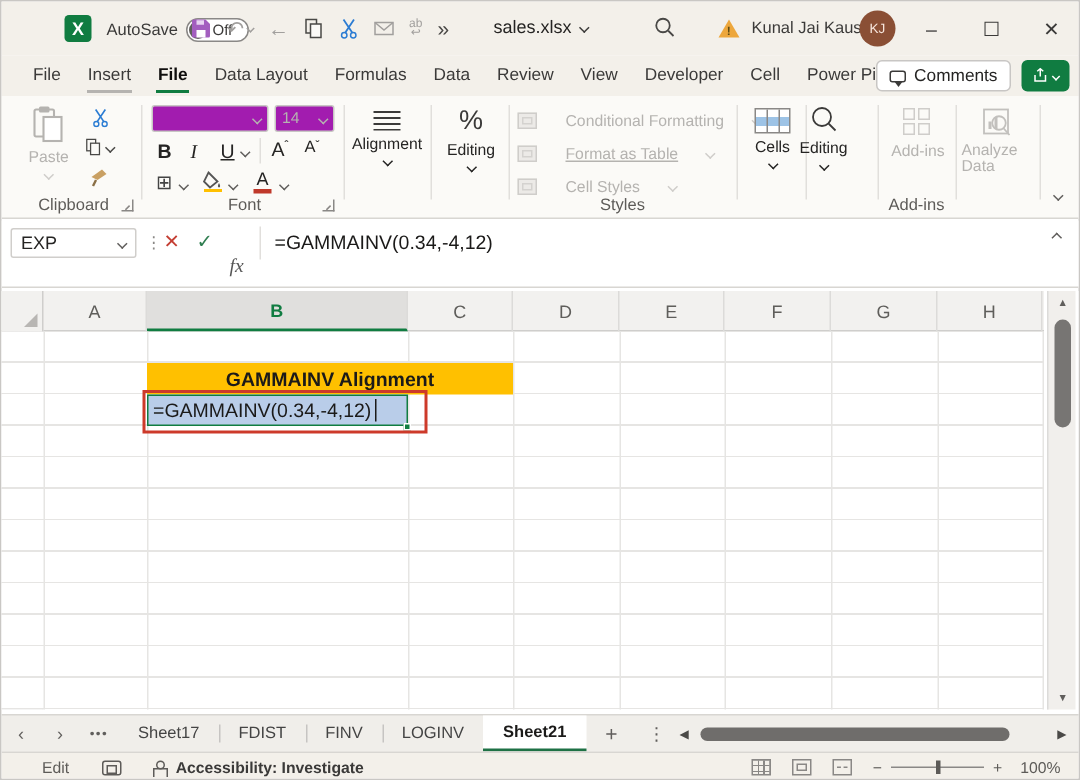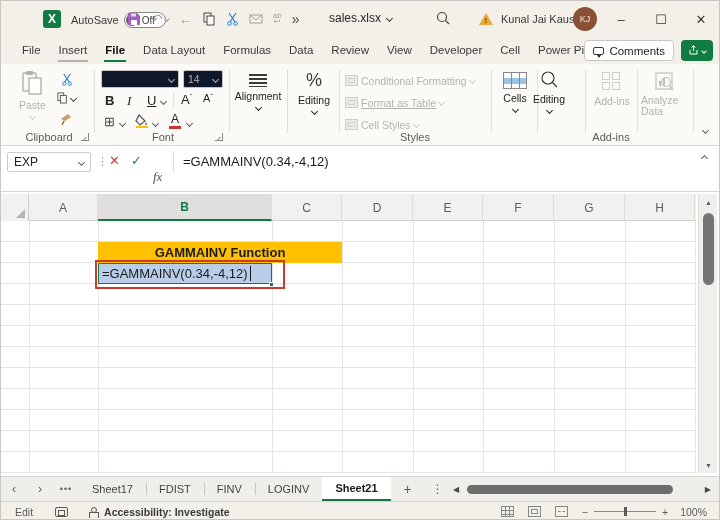--- a/index.html
+++ b/index.html
@@ -44,22 +44,22 @@
 
   
   .ribbon { position:absolute; left:0; top:63px; width:720px; height:82px; background:#fbfaf7; border-bottom:1px solid #d8d6d2; }
   .grp-label { position:absolute; bottom:3px; font-size:11px; color:#5d5b58; width:100%; text-align:center; }
   .launcher { position:absolute; bottom:4px; width:8px; height:8px; border-bottom:1px solid #8a8886; border-right:1px solid #8a8886; }
   .launcher::before { content:""; position:absolute; right:1px; bottom:1px; width:4px; height:1px; background:#8a8886; transform:rotate(-45deg); }
   .bigbtn { display:flex; flex-direction:column; align-items:center; font-size:10.5px; color:#252423; gap:3px; }
   .bigbtn .lbl { white-space:nowrap; }
   .disabled, .disabled * { color:#b5b3b0 !important; border-color:#cfcdca !important; }
   .small-ico { font-size:13px; color:#444; }
-  .fontbox { border:1px solid #c8c6c4; background:#0f172a; border-radius:2px; height:18px; display:flex; align-items:center; justify-content:space-between; padding:0 4px; font-size:10.5px; color:#b5b3b0; }
-  .styles-item { display:flex; align-items:center; gap:3px; font-size:10.5px; color:#b5b3b0; height:17px; }
+  .fontbox { border:1px solid #c8c6c4; background:#a21caf; border-radius:2px; height:18px; display:flex; align-items:center; justify-content:space-between; padding:0 4px; font-size:10.5px; color:#b5b3b0; }
+  .styles-item { display:flex; align-items:center; gap:19px; font-size:10.5px; color:#b5b3b0; height:17px; }
   .sq-ico { width:13px; height:11px; border:1px solid #c2c0bd; background:#eceae7; position:relative; }
   .sq-ico::after { content:""; position:absolute; inset:2px; border:1px solid #d4d2cf; }
   .cells-ico { width:24px; height:17px; border:1px solid #8a8886; background:linear-gradient(to bottom,#fff 0 5px,#9DC3E6 5px 11px,#fff 11px); position:relative; }
   .cells-ico::before { content:""; position:absolute; left:7px; top:0; bottom:0; width:1px; background:#8a8886; }
   .cells-ico::after { content:""; position:absolute; left:15px; top:0; bottom:0; width:1px; background:#8a8886; }
   .addins-ico { width:20px; height:20px; display:grid; grid-template-columns:8px 8px; grid-template-rows:8px 8px; gap:2px; }
   .addins-ico div { border:1.4px solid #c2c0bd; }
   .alines { width:18px; height:13px; background:repeating-linear-gradient(to bottom,#3b3a39 0 1.6px,transparent 1.6px 4px); }
 
   
@@ -101,21 +101,21 @@
   .snav { width:26px; display:flex; align-items:center; justify-content:center; color:#605e5c; font-size:12px; }
   .stab { padding:0 13px; display:flex; align-items:center; font-size:11px; color:#444; position:relative; }
   .stab + .stab::before { content:""; position:absolute; left:0; top:6px; bottom:6px; width:1px; background:#c6c4c2; }
   .stab.active { background:#fff; color:#1b1a19; font-weight:bold; border-bottom:2.5px solid #1e7145; }
   .stab.active::before { display:none; }
   .hscroll { position:absolute; left:452px; top:4px; width:262px; height:16px; display:flex; align-items:center; }
   .hthumb { position:absolute; left:14px; width:206px; height:9px; background:#6f6d6b; border-radius:5px; }
   .harrow { position:absolute; font-size:8px; color:#4a4947; }
 
   
-  .statusbar { position:absolute; left:0; top:500px; width:720px; height:20px; background:#f3f0ea; border-top:1px solid #d8d6d2; display:flex; align-items:center; font-size:10.5px; color:#5d5b58; }
+  .statusbar { position:absolute; left:0; top:500px; width:720px; height:20px; background:#f3f0ea; border-top:1px solid #d8d6d2; display:flex; align-items:center; font-size:10.5px; color:#5d5b58;padding-left:13px; }
   .macro-ico { width:13px; height:10px; border:1px solid #5d5b58; border-radius:2px; position:relative; }
   .macro-ico::after { content:""; position:absolute; left:2px; top:2px; width:5px; height:4px; border:1px solid #5d5b58; }
   .acc-ico { width:10px; height:10px; position:relative; }
   .acc-ico::before { content:""; position:absolute; left:3px; top:0; width:4px; height:4px; border-radius:50%; border:1px solid #5d5b58; }
   .acc-ico::after { content:""; position:absolute; left:1px; top:5px; width:8px; height:5px; border-top:1.5px solid #5d5b58; border-left:1.5px solid #5d5b58; border-right:1.5px solid #5d5b58; }
   .view-ico { width:13px; height:11px; border:1px solid #8a8886; margin-left:14px; position:relative; }
   .view-ico.grid-v { background:repeating-linear-gradient(to right,transparent 0 3px,#8a8886 3px 4px), repeating-linear-gradient(to bottom,transparent 0 3px,#8a8886 3px 4px); }
   .view-ico.page-v::after { content:""; position:absolute; inset:2px; border:1px solid #8a8886; }
   .view-ico.break-v::after { content:""; position:absolute; left:2px; right:2px; top:4px; border-top:1px dashed #8a8886; }
   .zoomline { width:62px; height:1px; background:#8a8886; margin:0 6px; position:relative; }
@@ -413,21 +413,21 @@
     <div class="gbody">
       <span class="vline" style="left:28px;"></span>
       <span class="vline" style="left:97px;"></span>
       <span class="vline" style="left:271px;"></span>
       <span class="vline" style="left:341px;"></span>
       <span class="vline" style="left:412px;"></span>
       <span class="vline" style="left:482px;"></span>
       <span class="vline" style="left:553px;"></span>
       <span class="vline" style="left:624px;"></span>
       <span class="vline" style="left:694px;"></span>
-      <div class="banner">GAMMAINV Function</div>
+      <div class="banner">GAMMAINV Alignment</div>
       <div class="b3sel">
         <span>=GAMMAINV(0.34,-4,12)</span>
         <span class="caret"></span>
       </div>
       <div class="fillhandle"></div>
       <div class="redbox"></div>
     </div>
     <div class="vscroll">
       <span class="sarrow" style="top:0;">▲</span>
       <div class="vthumb"></div>

